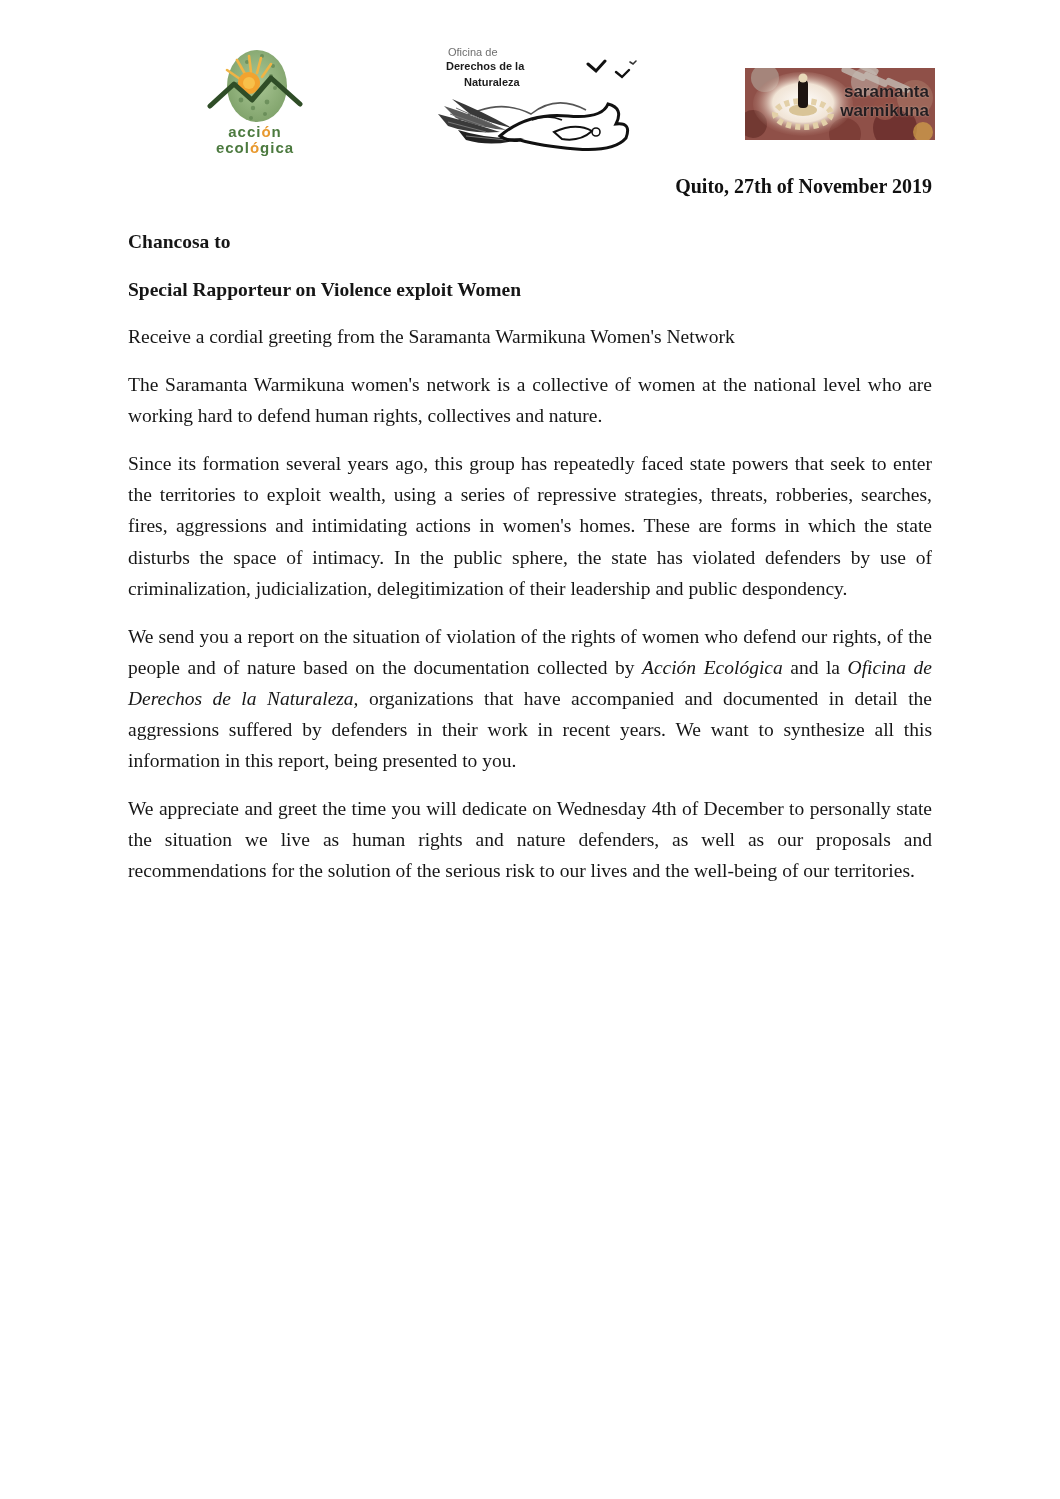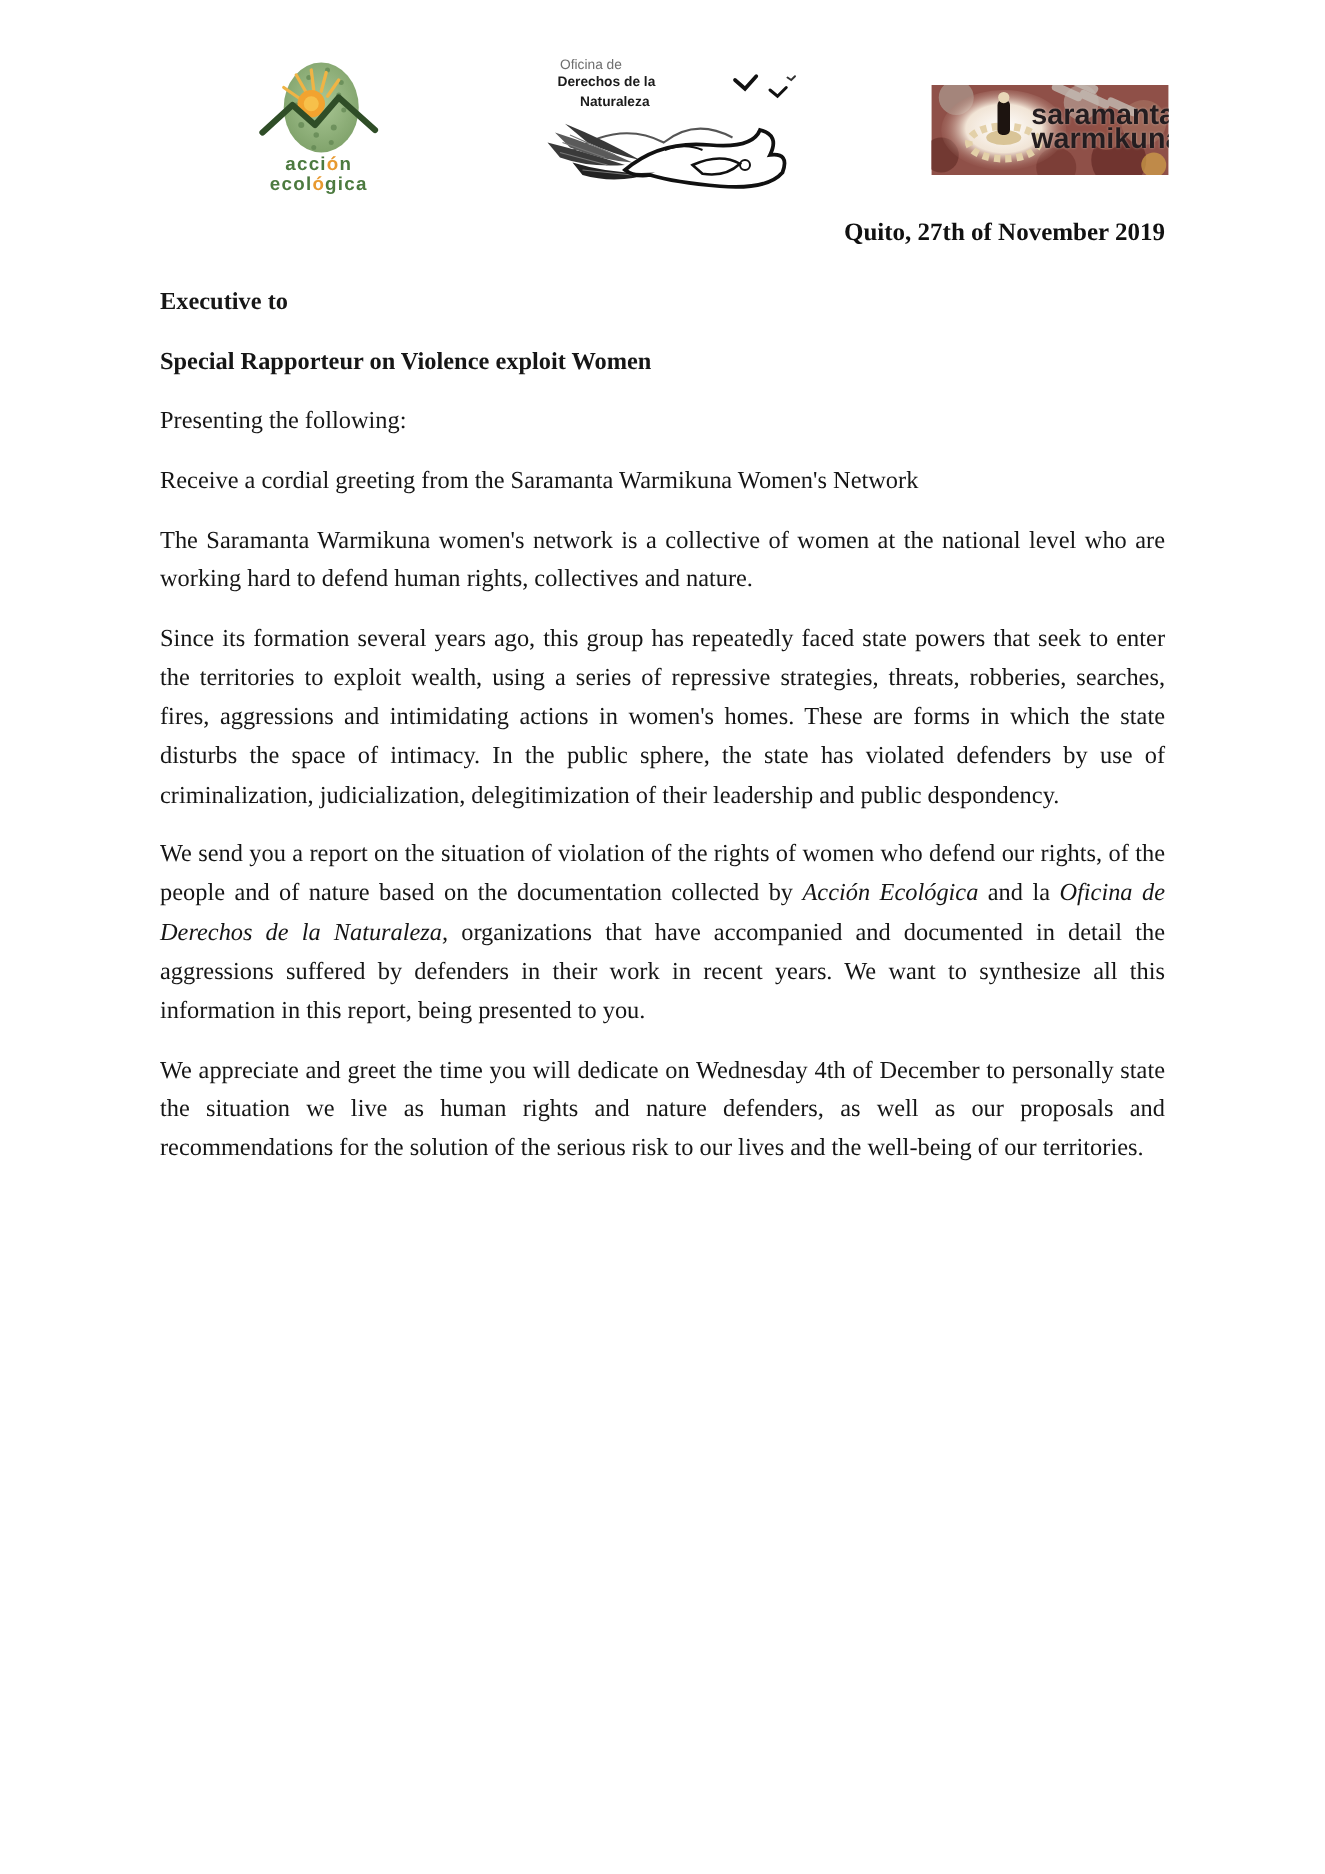--- a/index.html
+++ b/index.html
@@ -42,21 +42,21 @@
   .logo2-birds { position: absolute; left: 150px; top: 12px; }
 
   .logo3 {
     position: absolute; left: 745px; top: 68px; width: 190px; height: 72px;
     overflow: hidden;
   }
   .logo3 svg { position: absolute; left: 0; top: 0; }
   .logo3-text {
     position: absolute; right: 6px; top: 14px; width: 104px;
     font-family: "Liberation Sans", sans-serif;
-    font-weight: bold; font-size: 23px; line-height: 19px;
+    font-weight: bold; font-size: 17px; line-height: 19px;
     color: #241d20; text-align: right;
     text-shadow: 0 0 2px rgba(230,215,200,0.6);
   }
 
   
   .date-line {
     position: absolute;
     top: 175px; right: 128px;
     font-size: 20px; font-weight: bold;
     color: #111;
@@ -180,23 +180,22 @@
     </svg>
     <div class="logo3-text">
       <div>saramanta</div>
       <div>warmikuna</div>
     </div>
   </div>
 
   <div class="date-line">Quito, 27th of November 2019</div>
 
   <div class="letter-body">
-    <p class="bold">Executive to</p>
+    <p class="bold">Chancosa to</p>
     <p class="bold">Special Rapporteur on Violence exploit Women</p>
-    <p>Presenting the following:</p>
     <p>Receive a cordial greeting from the Saramanta Warmikuna Women's Network</p>
     <p class="just">The Saramanta Warmikuna women's network is a collective of women at the national level who are working hard to defend human rights, collectives and nature.</p>
     <p class="just">Since its formation several years ago, this group has repeatedly faced state powers that seek to enter the territories to exploit wealth, using a series of repressive strategies, threats, robberies, searches, fires, aggressions and intimidating actions in women's homes. These are forms in which the state disturbs the space of intimacy. In the public sphere, the state has violated defenders by use of criminalization, judicialization, delegitimization of their leadership and public despondency.</p>
     <p class="just"><span>We send you a report on the situation of violation of the rights of women who defend our rights, of the people and of nature based on the documentation collected by </span><span class="ital">Acción Ecológica</span><span> and la </span><span class="ital">Oficina de Derechos de la Naturaleza,</span><span> organizations that have accompanied and documented in detail the aggressions suffered by defenders in their work in recent years. We want to synthesize all this information in this report, being presented to you.</span></p>
     <p class="just">We appreciate and greet the time you will dedicate on Wednesday 4th of December to personally state the situation we live as human rights and nature defenders, as well as our proposals and recommendations for the solution of the serious risk to our lives and the well-being of our territories.</p>
   </div>
 
 </div>
 
 </body></html>

